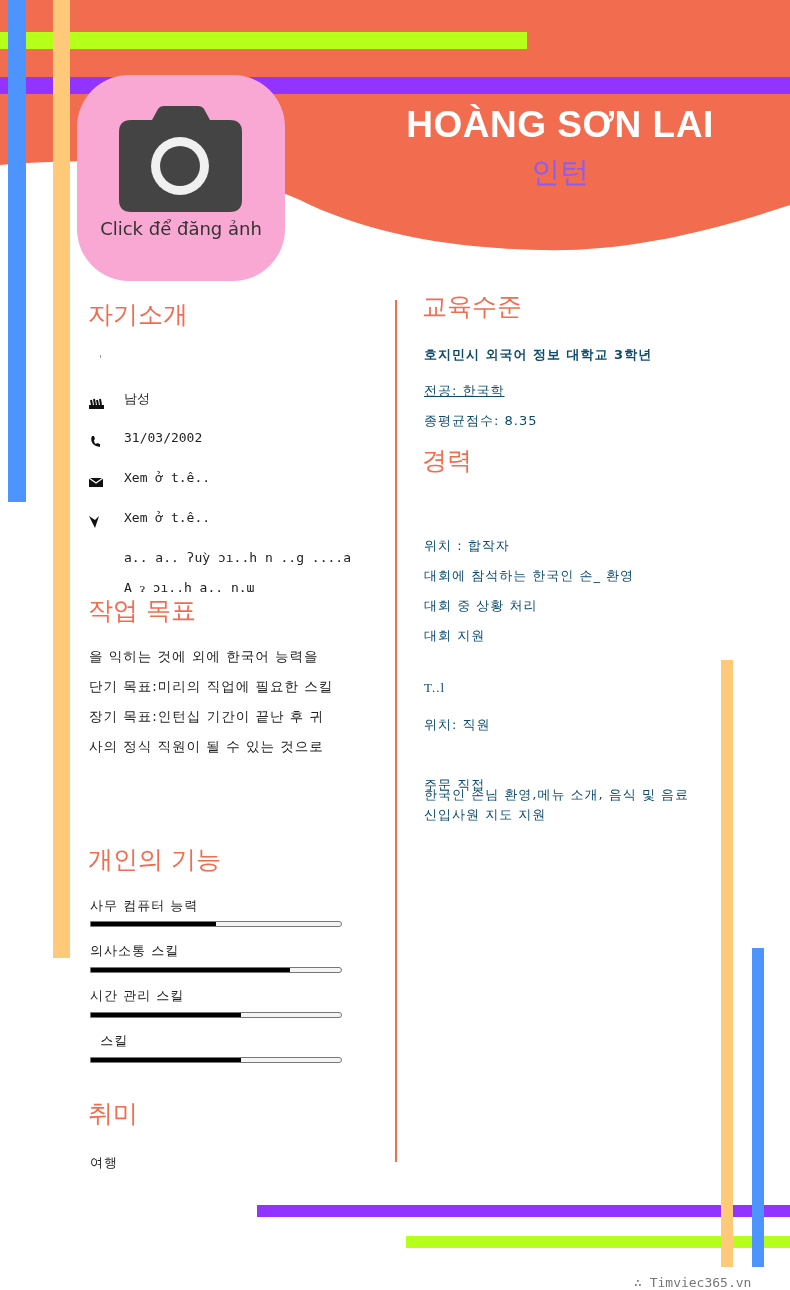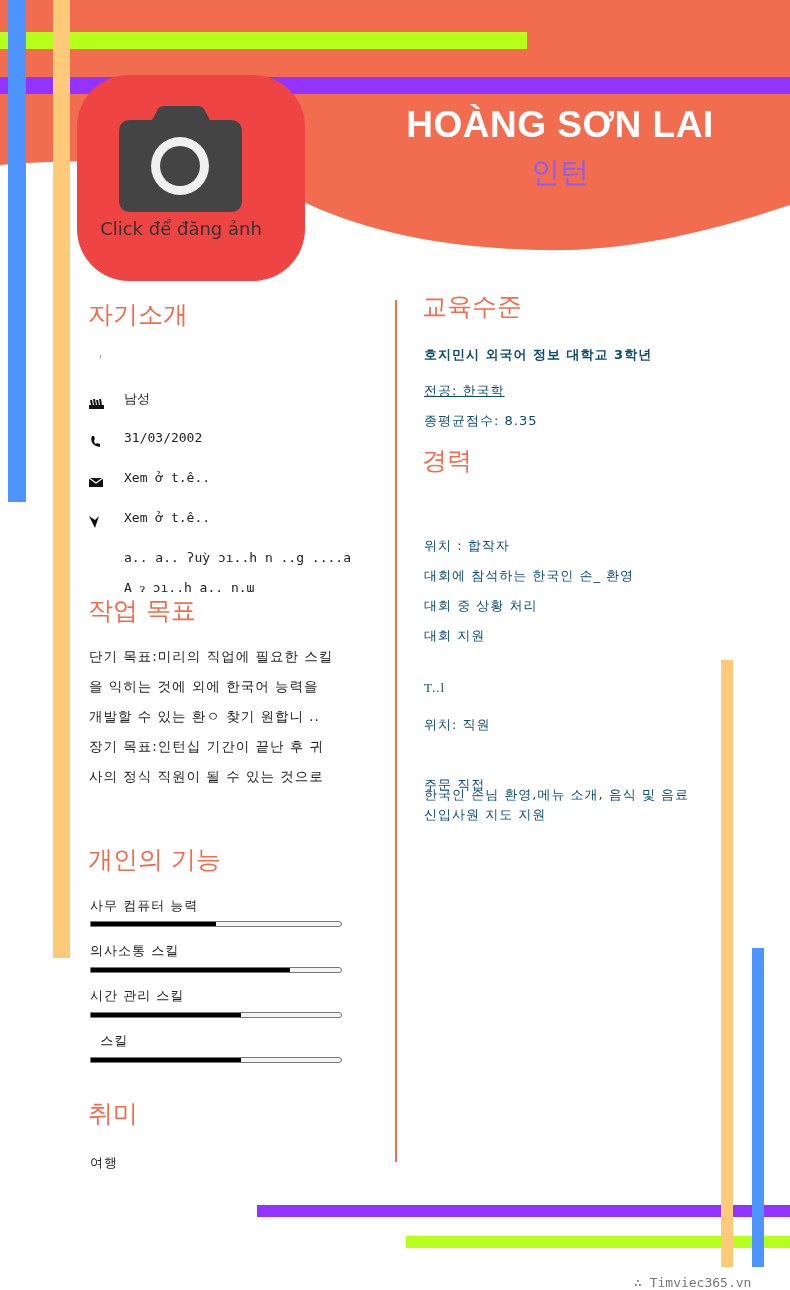--- a/index.html
+++ b/index.html
@@ -14,22 +14,22 @@
   .name {
     position: absolute; left: 380px; top: 104px; width: 360px; text-align: center;
     color: #ffffff; font-family: "Liberation Sans", sans-serif; font-weight: bold;
     font-size: 37px; letter-spacing: 0.5px;
   }
   .job-title {
     position: absolute; left: 380px; top: 153px; width: 360px; text-align: center;
     color: #8b5cf6; font-size: 29px;
   }
   .avatar {
-    position: absolute; left: 77px; top: 75px; width: 228px; height: 206px;
-    background: #ef4444; border-radius: 52px;
+    position: absolute; left: 77px; top: 75px; width: 208px; height: 206px;
+    background: #f9a8d4; border-radius: 52px;
   }
   .avatar .cam { position: absolute; left: 41px; top: 31px; width: 125px; height: 108px; }
   .avatar .cap {
     position: absolute; left: 0; top: 143px; width: 208px; text-align: center;
     font-size: 18px; color: #333;
   }
   .sec-title {
     position: absolute; color: #f26c4f; font-size: 25px; font-weight: normal;
   }
   .info-row { position: absolute; left: 88px; font-size: 13px; font-family: "DejaVu Sans Mono", monospace; color: #222; }
@@ -105,23 +105,22 @@
 <div class="info-row" style="top:514px;">
   <span class="ic"><svg width="16" height="16">
         <path d="M1,2 L7,6 L11,2 L7,14 Z" fill="#111"></path>
       </svg></span>
   <span class="tx"> a..      a.. ʔuỳ   ɔı..h n ..g ....a</span>
   <span class="tx" style="top:30px;">A   ɂ ɔı..h  a..    n.ɯ</span>
 </div>
 
 <div class="sec-title" style="left:88px;top:594px;">작업 목표</div>
 <div class="para" style="left:89px;top:641px;width:290px;">
+  <div>을 익히는 것에 외에 한국어 능력을</div>
   <div>단기 목표:미리의 직업에 필요한 스킬</div>
-  <div>을 익히는 것에 외에 한국어 능력을</div>
-  <div>개발할 수 있는 환ㅇ 찾기 원합니 ..</div>
   <div>장기 목표:인턴십 기간이 끝난 후 귀</div>
   <div>사의 정식 직원이 될 수 있는 것으로</div>
 </div>
 
 <div class="sec-title" style="left:88px;top:843px;">개인의 기능</div>
 
 <div class="skill-label" style="top:897px;">사무 컴퓨터 능력</div>
 <div class="skill-bar" style="top:921px;">
     <div class="fill" style="width:125px;"></div>
   </div>

